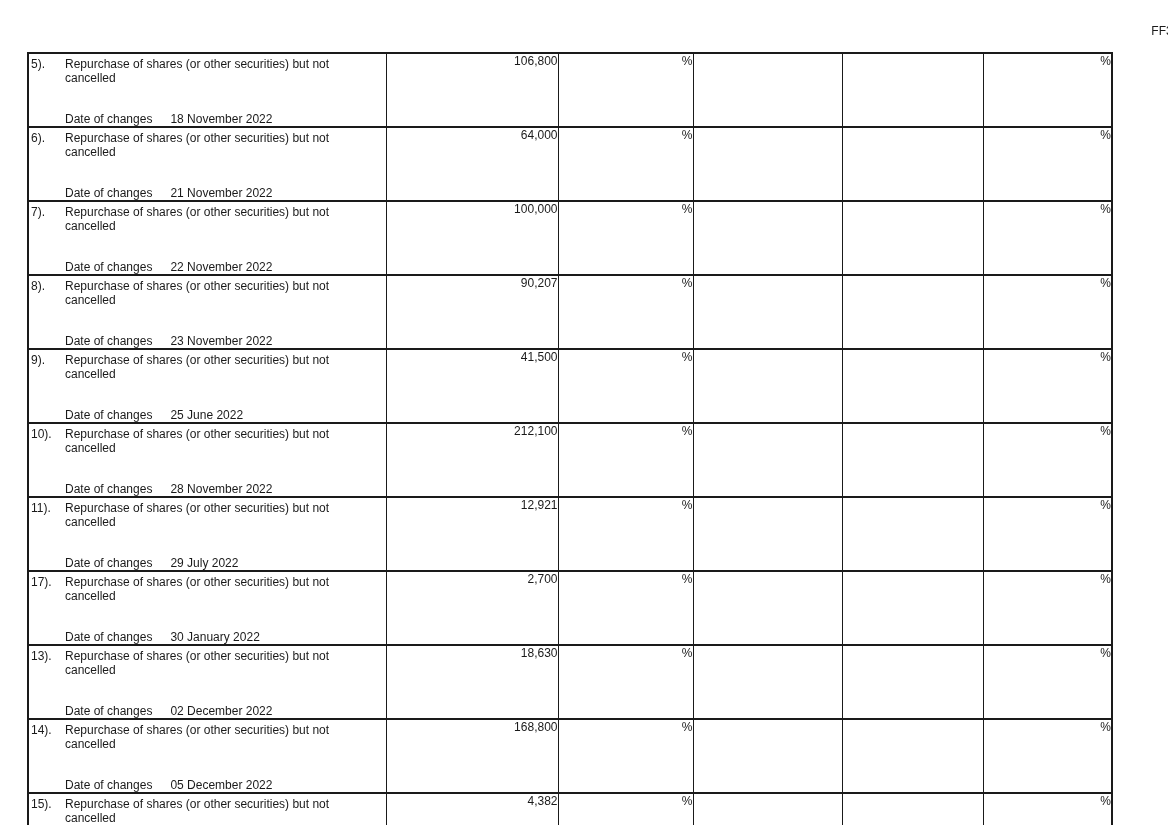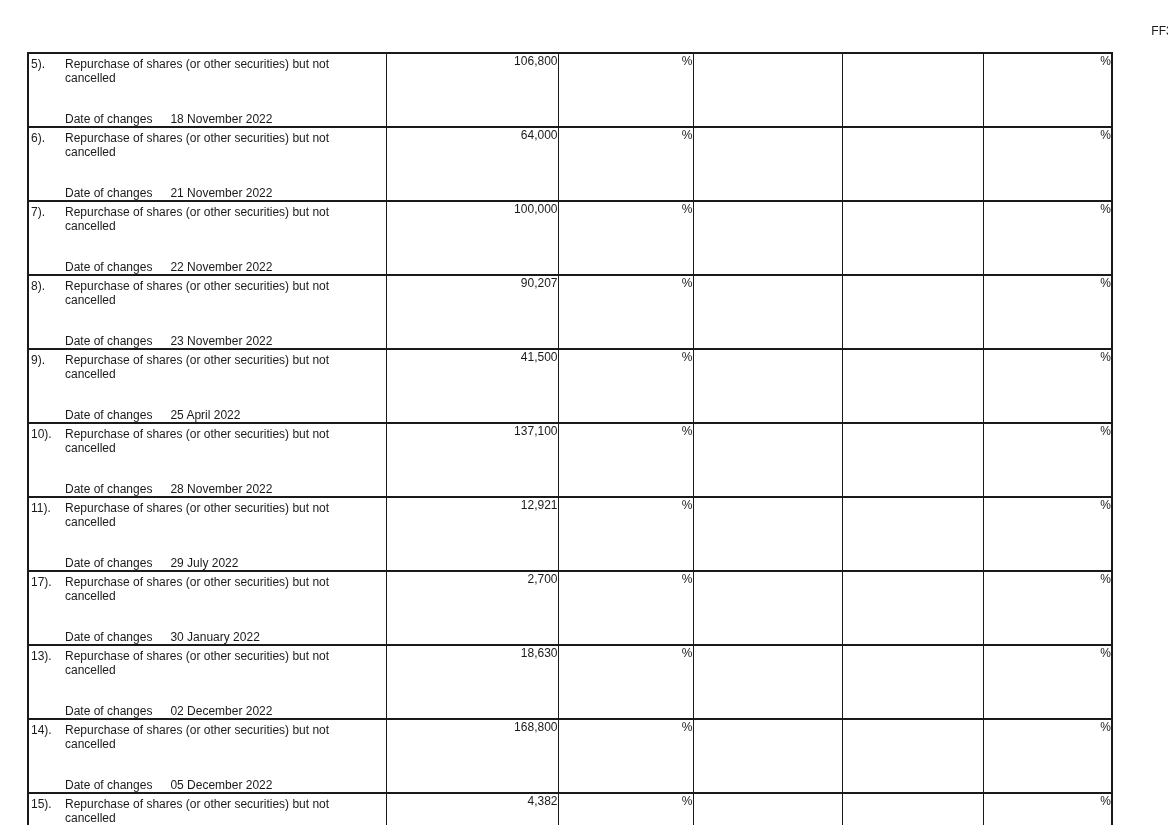--- a/index.html
+++ b/index.html
@@ -159,41 +159,41 @@
           <td></td>
           <td></td>
           <td class="cell-pct">%</td>
         </tr>
         <tr class="data-row">
           <td>
             <div class="cell-desc-inner">
               <span class="row-num">9).</span>
               <div class="desc-wrap">
                 <div class="desc-text">Repurchase of shares (or other securities) but not cancelled</div>
-                <div class="date-line"><span>Date of changes</span><span class="date-value">25 April 2022</span></div>
+                <div class="date-line"><span>Date of changes</span><span class="date-value">25 June 2022</span></div>
               </div>
             </div>
           </td>
           <td class="cell-value">41,500</td>
           <td class="cell-pct">%</td>
           <td></td>
           <td></td>
           <td class="cell-pct">%</td>
         </tr>
         <tr class="data-row">
           <td>
             <div class="cell-desc-inner">
               <span class="row-num">10).</span>
               <div class="desc-wrap">
                 <div class="desc-text">Repurchase of shares (or other securities) but not cancelled</div>
                 <div class="date-line"><span>Date of changes</span><span class="date-value">28 November 2022</span></div>
               </div>
             </div>
           </td>
-          <td class="cell-value">137,100</td>
+          <td class="cell-value">212,100</td>
           <td class="cell-pct">%</td>
           <td></td>
           <td></td>
           <td class="cell-pct">%</td>
         </tr>
         <tr class="data-row">
           <td>
             <div class="cell-desc-inner">
               <span class="row-num">11).</span>
               <div class="desc-wrap">

